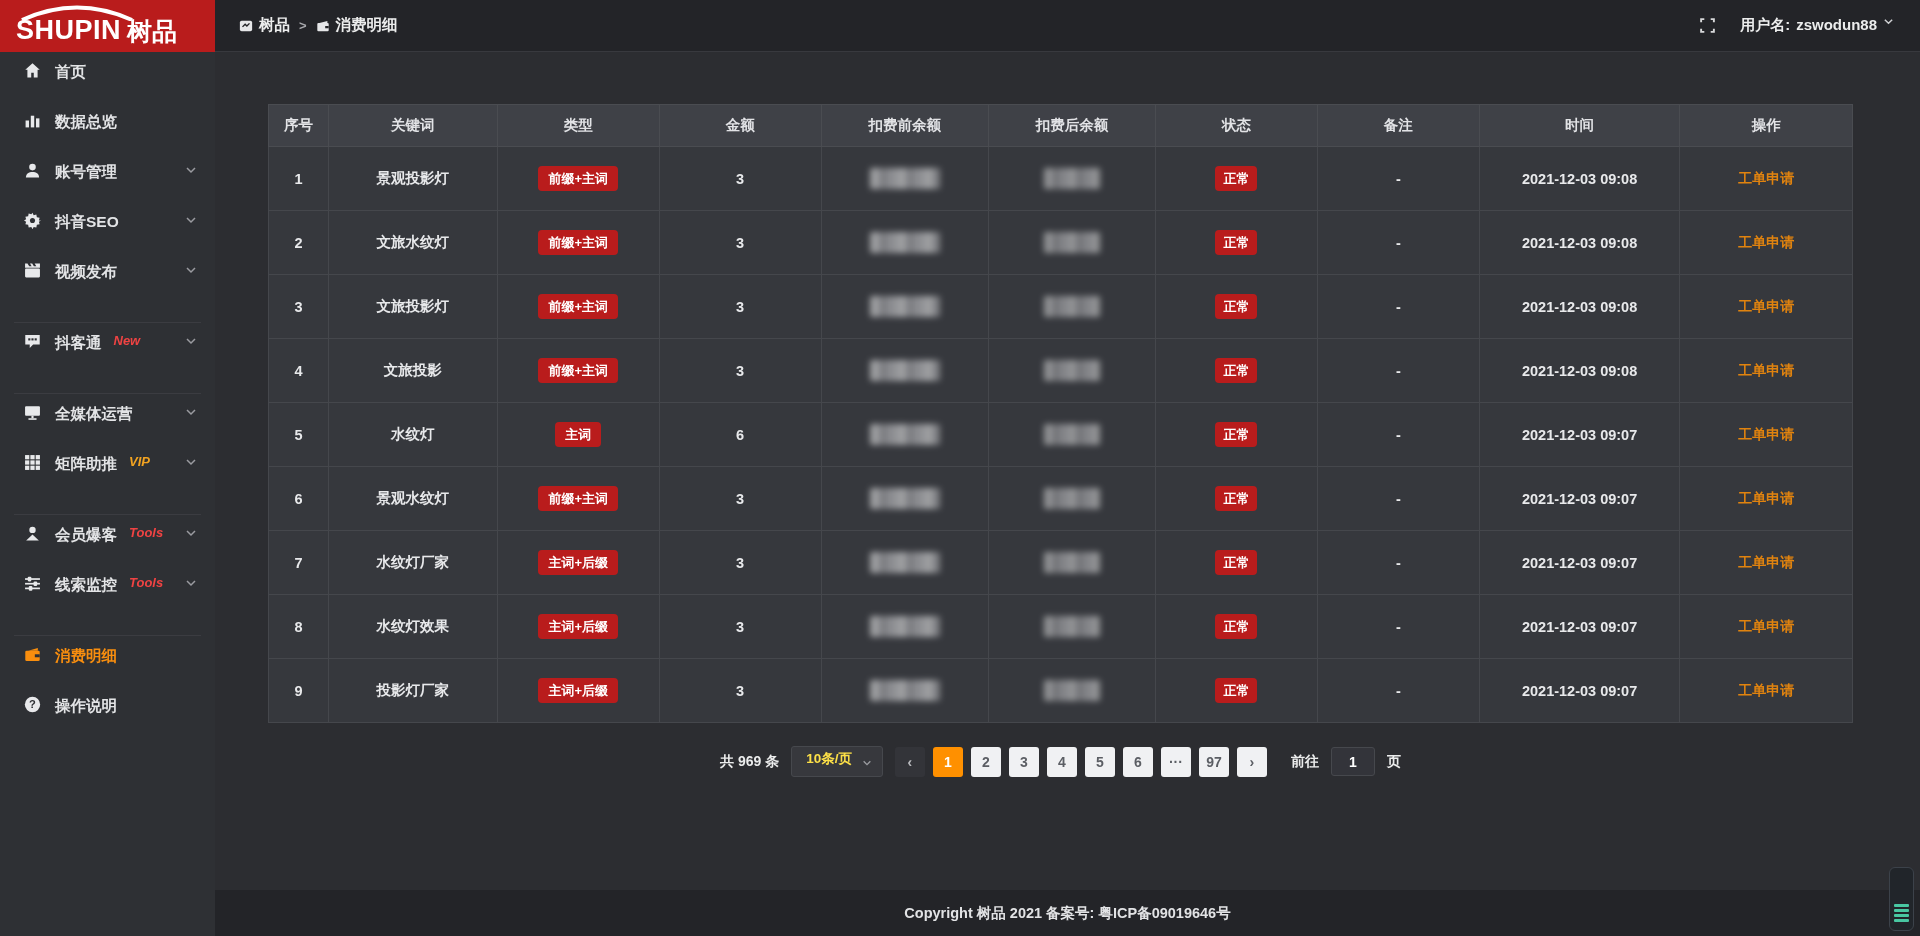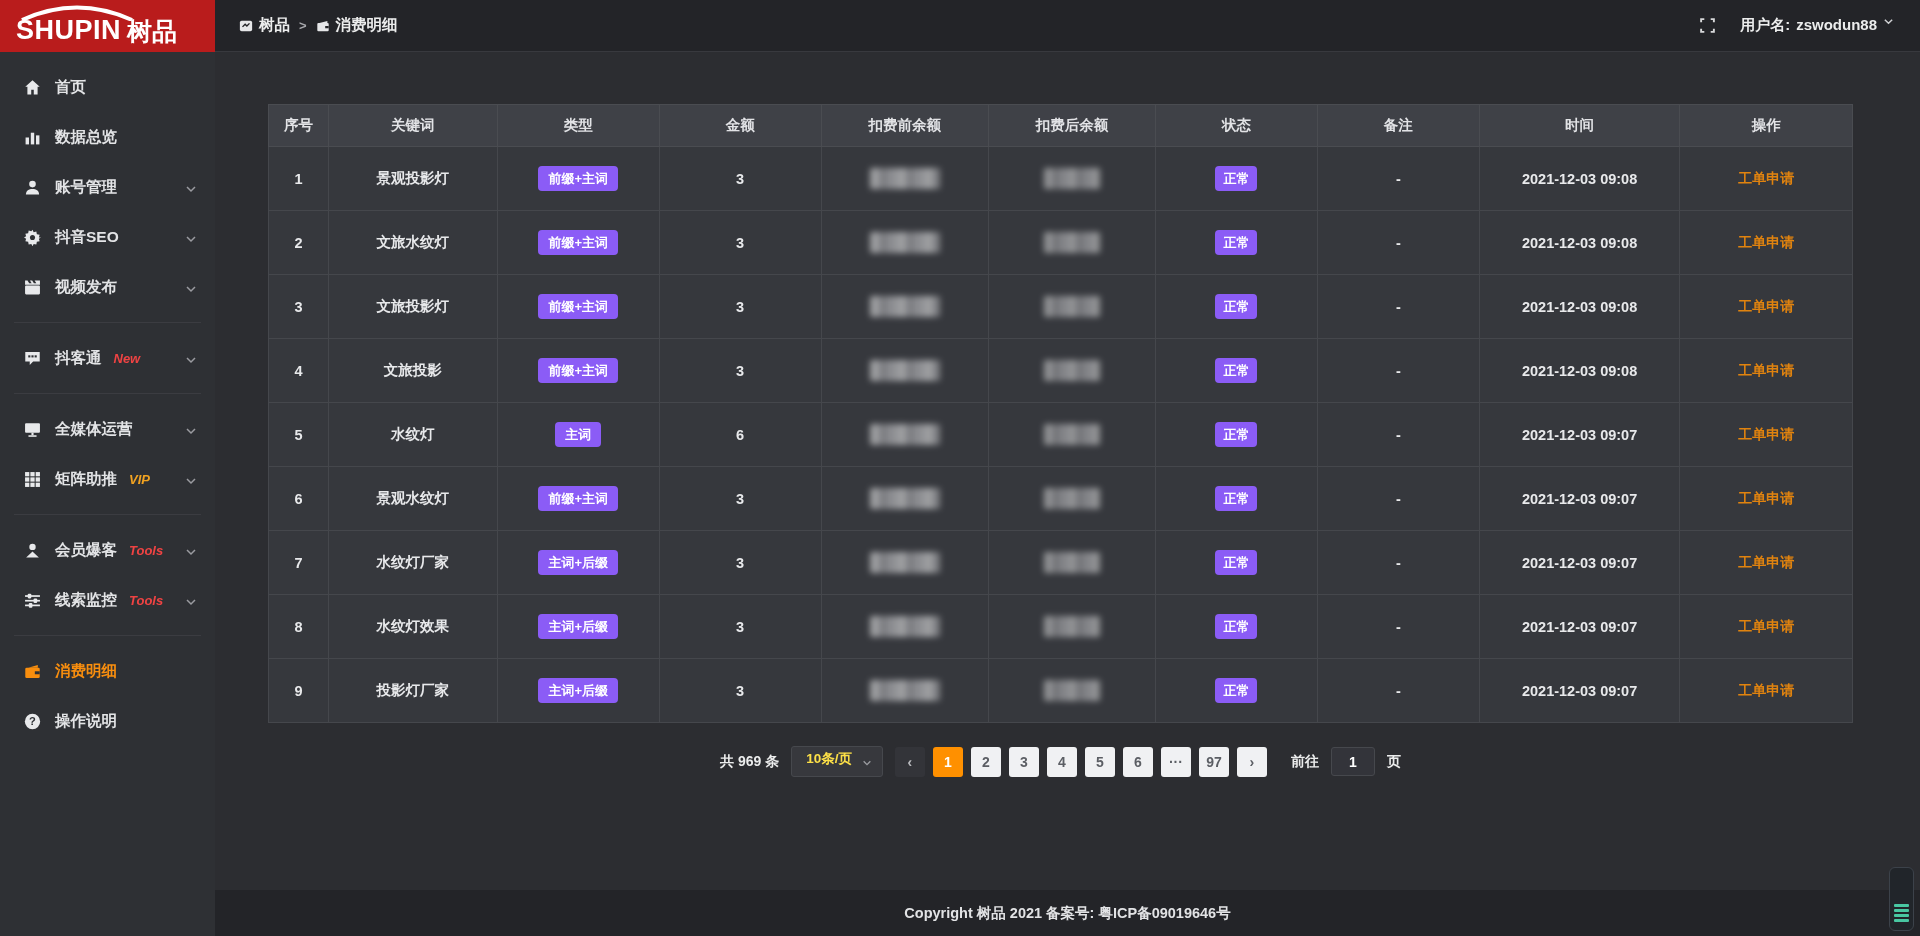--- a/index.html
+++ b/index.html
@@ -9,21 +9,21 @@
     background:#2c2d31; color:#e4e5e7; position:relative;
   }
   
   .sidebar { position:absolute; left:0; top:0; width:215px; height:936px; background:#2e3034; z-index:3; }
   .logo { height:52px; background:#b91c1c; display:flex; align-items:center; padding-left:16px; cursor:pointer; }
   .logo-inner { position:relative; display:flex; align-items:flex-end; padding-top:8px; }
   .logo-arc { position:absolute; left:2px; top:-4px; width:118px; height:16px; }
   .logo-en { font-size:27px; font-weight:900; letter-spacing:0.5px; color:#fff; line-height:1; }
   .logo-cn { font-size:25px; font-weight:900; color:#fff; margin-left:6px; line-height:1; }
   .menu { padding-top:10px; }
-  .side-item { height:50px; display:flex; align-items:center; padding:0 18px 0 24px; cursor:pointer; position:relative; color:#e3e4e6; }
+  .side-item { height:50px; display:flex; padding:0 18px 0 24px; cursor:pointer; position:relative; color:#e3e4e6; }
   .side-item .s-icon { width:17px; height:17px; display:inline-flex; color:#e8e9eb; flex:0 0 17px; }
   .side-item .s-icon svg { width:100%; height:100%; }
   .side-item .s-label { font-size:15.5px; font-weight:700; margin-left:14px; }
   .side-item .s-badge { font-size:13px; font-weight:700; font-style:italic; margin-left:12px; }
   .side-item .s-chev { position:absolute; right:18px; width:12px; height:12px; color:#9a9ba0; }
   .side-item .s-chev svg { width:12px; height:12px; }
   .side-item.active, .side-item.active .s-icon { color:#f98e0e; }
   .side-div { height:1px; background:#3b3c41; margin:10px 14px; }
   
   .topbar { position:absolute; left:215px; right:0; top:0; height:52px; background:#232428;
@@ -42,21 +42,21 @@
   
   .main { position:absolute; left:215px; top:53px; right:0; bottom:0; background:#2c2d31; }
   .content { padding:34px 67px 0 53px; }
   .balance { font-size:15.5px; font-weight:700; color:#f2f2f4; }
   .balance .b-val { margin-left:8px; }
   table.grid { width:100%; border-collapse:collapse; margin-top:17px; table-layout:fixed; }
   .grid th { height:42px; background:#3f4147; color:#e2e3e6; font-size:14.5px; font-weight:700;
     border:1px solid #4a4c51; text-align:center; }
   .grid td { height:64px; background:#36383d; color:#e8e9eb; font-size:14.5px; font-weight:700;
     border:1px solid #45474c; text-align:center; }
-  .badge { display:inline-block; background:#8b5cf6; color:#fff; font-size:13px; font-weight:700;
+  .badge { display:inline-block; background:#b91c1c; color:#fff; font-size:13px; font-weight:700;
     padding:6px 10px; border-radius:4px; line-height:1; }
   .badge.status { padding:6px 8px; }
   .blur { display:inline-block; width:70px; height:21px; border-radius:2px; vertical-align:middle;
     background:repeating-linear-gradient(90deg,#a9aaac 0 9px,#86878b 9px 18px,#97989c 18px 27px);
     filter:blur(3px); opacity:.9; }
   .blur.small { width:56px; background:repeating-linear-gradient(90deg,#9b9c9e 0 8px,#7c7d81 8px 16px,#8d8e92 16px 24px); }
   .action-link { color:#e0830f; cursor:pointer; font-weight:700; font-size:14px; text-decoration:none; }
   
   .pagi { display:flex; align-items:center; justify-content:center; gap:8px; margin-top:23px;
     font-size:14px; font-weight:700; color:#eceded; }

